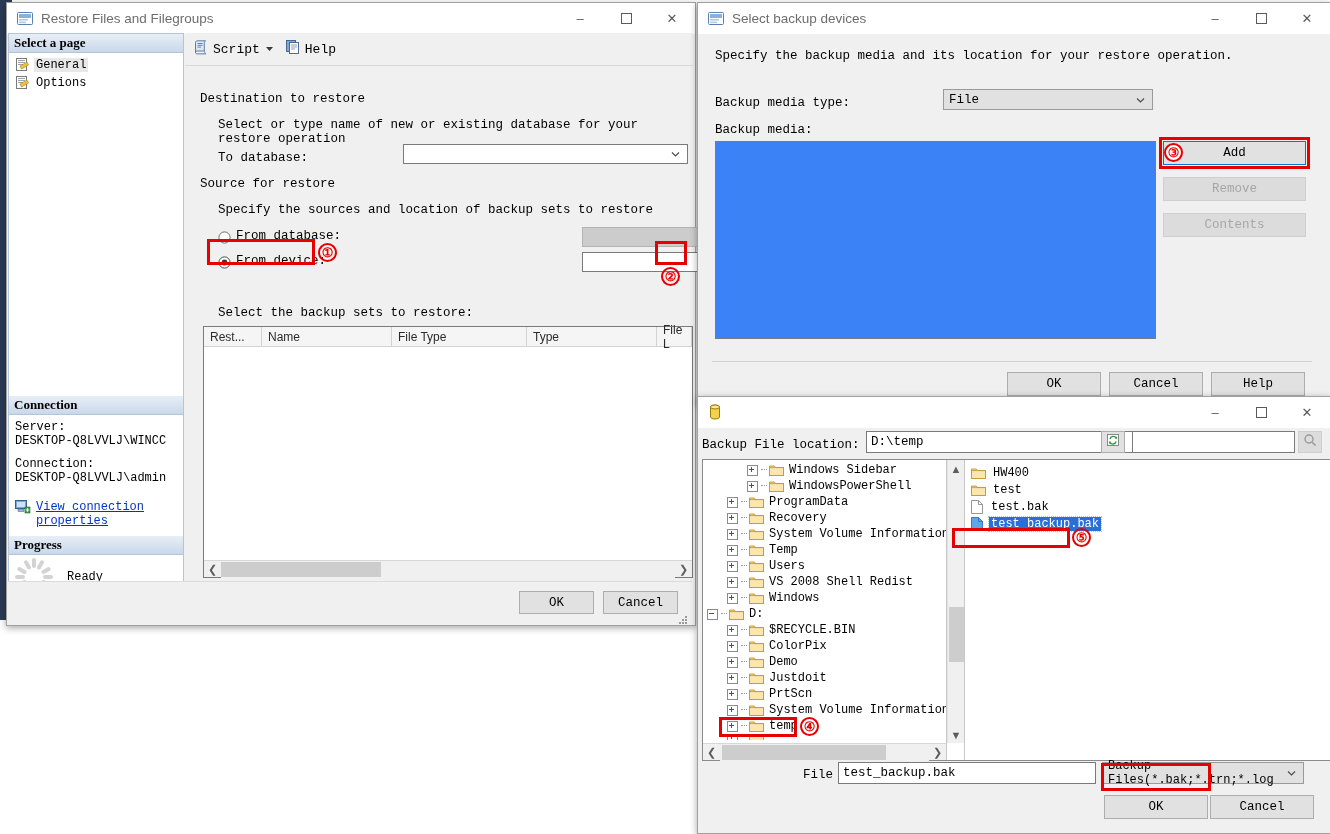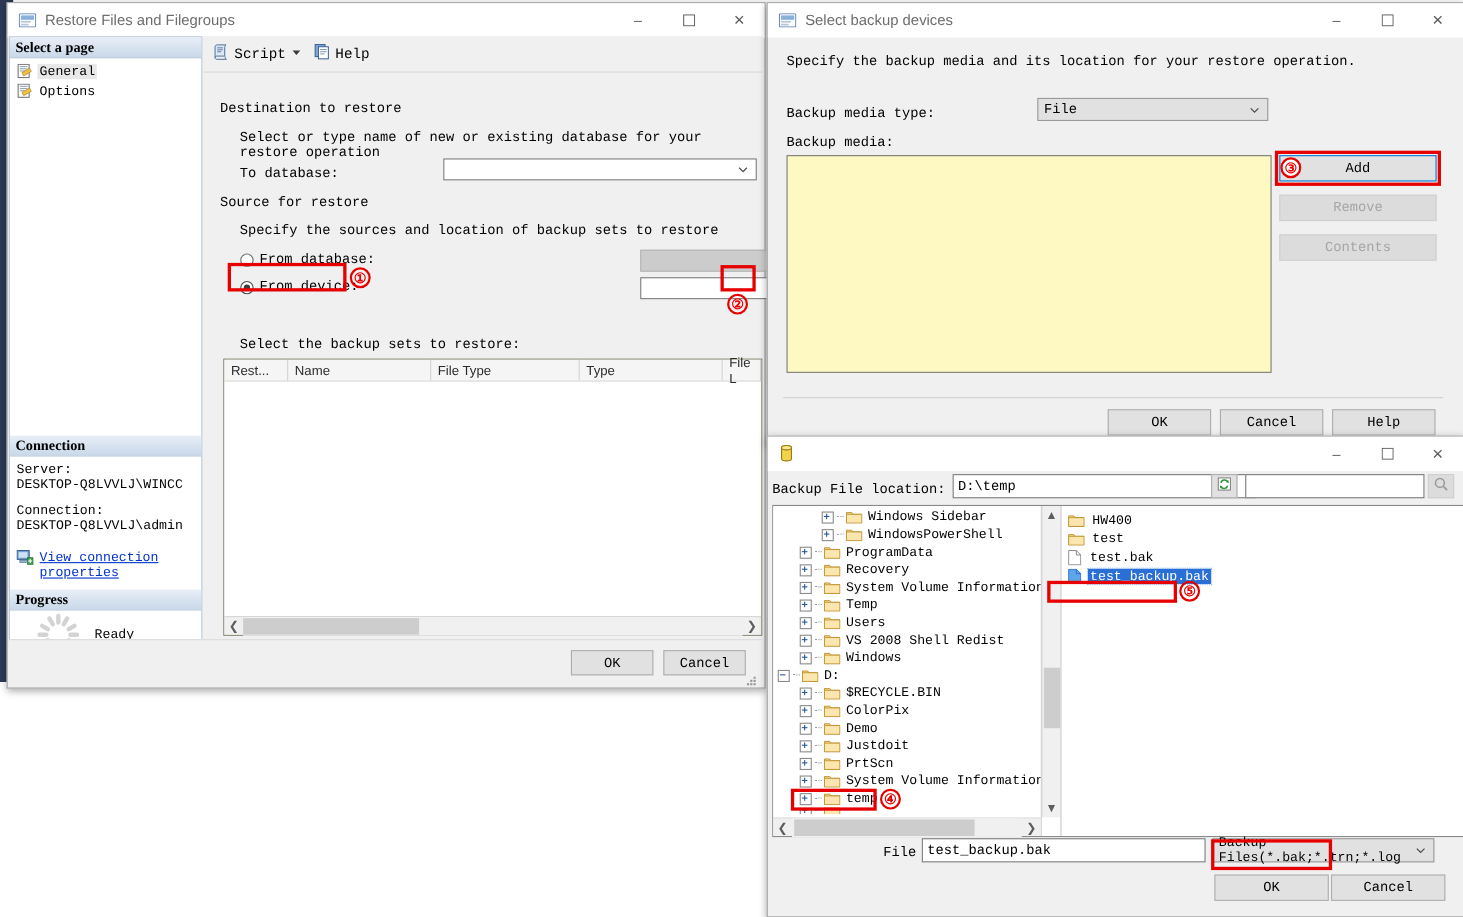--- a/index.html
+++ b/index.html
@@ -67,21 +67,21 @@
     font-family: "Liberation Mono", monospace; font-size: 12.5px; color: #000;
     padding-left: 5px; position: relative;
   }
   .combo.grey { background: #cccccc; border-color: #b4b4b4; color:#8a8a8a; }
   .combo .chev {
     position: absolute; right: 7px; top: 50%; transform: translateY(-50%);
     width: 9px; height: 9px;
   }
   .chev-svg { display:block; }
 
-  .listpane { background: #fef9c3; border: 1px solid #7a7a7a; box-sizing: border-box; }
+  .listpane { background: #3b82f6; border: 1px solid #7a7a7a; box-sizing: border-box; }
 
   
   .redbox {
     position: absolute; border: 3px solid #e60000; box-sizing: border-box;
     pointer-events: none;
   }
   .circnum {
     position: absolute; width: 19px; height: 19px; border-radius: 50%;
     border: 2px solid #e60000; color: #e60000;
     font-family: "Liberation Serif", serif; font-size: 13px; font-weight: bold;
@@ -271,21 +271,21 @@
               <rect x="10.7" y="9.5" width="3.6" height="1" fill="#fff"></rect>
             </svg>
           </span>
           <span>
             <a>View connection</a>
             <a>properties</a>
           </span>
         </div>
 
         <div class="sb-header" style="position:absolute; left:0; top:502px; width:174px;">Progress</div>
-        <div style="position:absolute; left:23px; top:522px; display:flex; align-items:center;">
+        <div style="position:absolute; left:4px; top:522px; display:flex; align-items:center;">
           <span style="width:42px;height:42px;flex:none;">
             <svg width="42" height="42" viewBox="0 0 42 42">
               <g stroke="#d3d3d3" stroke-width="4" stroke-linecap="round">
                 <line x1="21" y1="4" x2="21" y2="10"></line>
                 <line x1="29" y1="6.3" x2="26" y2="11.5"></line>
                 <line x1="35.7" y1="13" x2="30.5" y2="16"></line>
                 <line x1="38" y1="21" x2="32" y2="21"></line>
                 <line x1="35.7" y1="29" x2="30.5" y2="26"></line>
                 <line x1="29" y1="35.7" x2="26" y2="30.5"></line>
                 <line x1="21" y1="38" x2="21" y2="32"></line>

